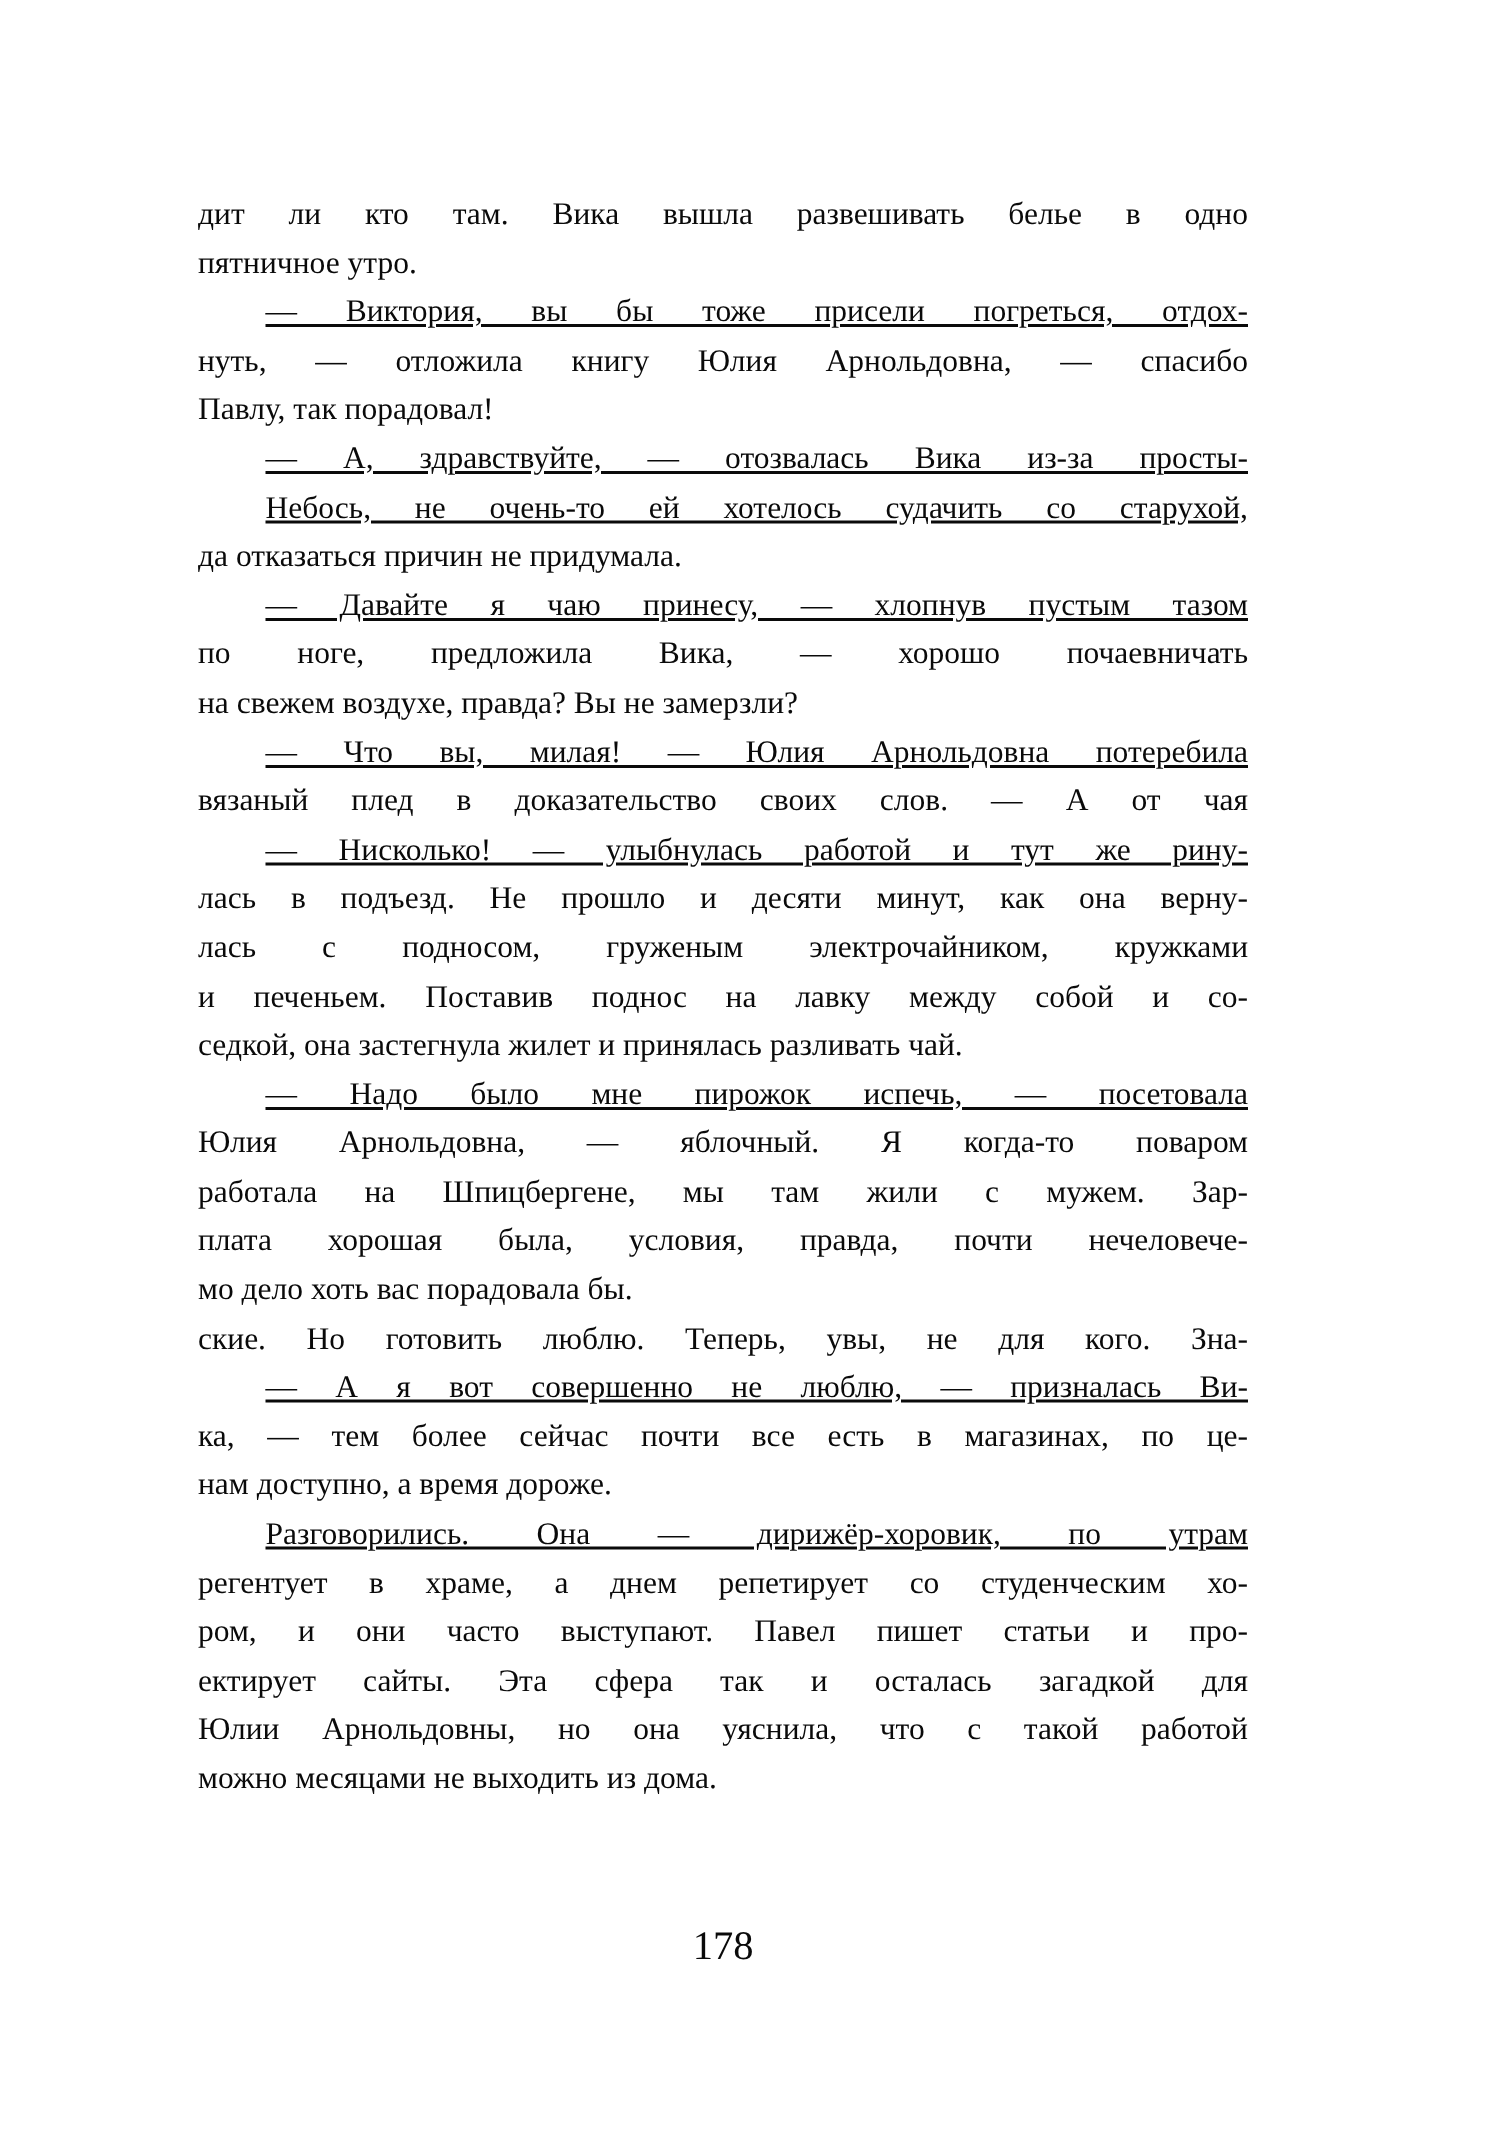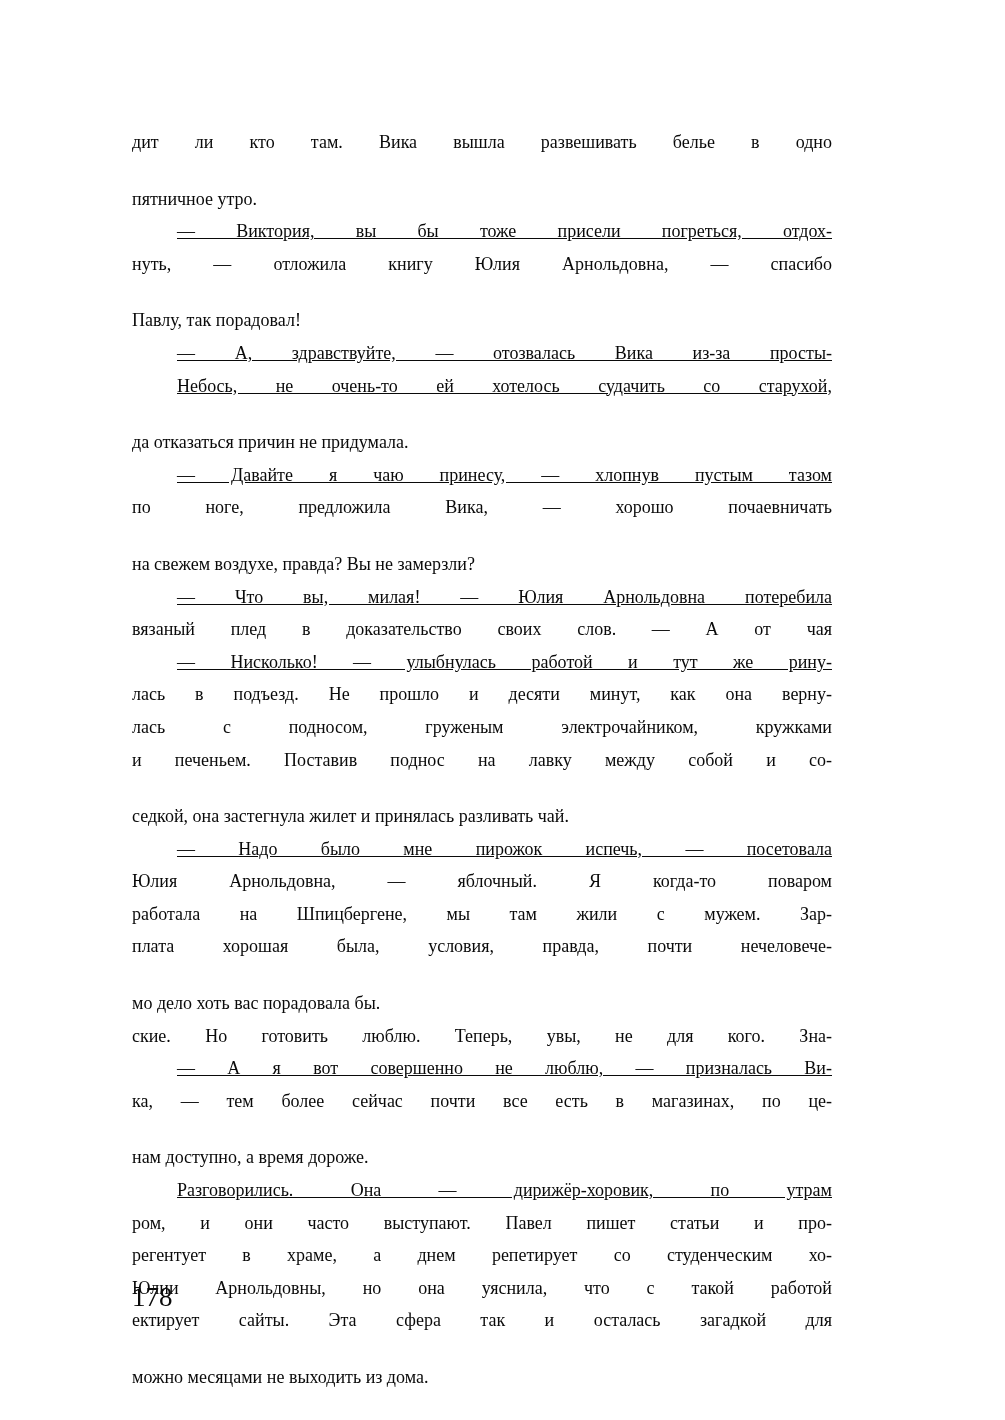--- a/index.html
+++ b/index.html
@@ -25,41 +25,40 @@
     top: 126px;
     width: 700px;
   }
   .paragraph {
     margin: 0;
     padding: 0;
   }
   .line {
     height: 32.6px;
     line-height: 32.6px;
-    font-size: 18px;
+    font-size: 21px;
     text-align: justify;
     text-align-last: justify;
     white-space: normal;
     overflow: hidden;
   }
   .line.last {
     text-align: center;
     text-align-last: left;
-    margin-top: 24px;
   }
   .line.indent {
     text-indent: 45px;
     text-decoration: underline;
   }
   .page-number {
     position: absolute;
     left: 132px;
     top: 1280px;
     width: 700px;
-    text-align: left;
+    text-align: center;
     font-size: 27px;
     line-height: 34px;
   }
 </style>
 </head>
 <body>
 
 <div class="page">
   <div class="text-block">
       <div class="paragraph">
@@ -102,21 +101,21 @@
         <div class="line last">мо дело хоть вас порадовала бы.</div>
         <div class="line">ские. Но готовить люблю. Теперь, увы, не для кого. Зна-</div>
       </div>
       <div class="paragraph">
         <div class="line indent">— А я вот совершенно не люблю, — призналась Ви-</div>
         <div class="line">ка, — тем более сейчас почти все есть в магазинах, по це-</div>
         <div class="line last">нам доступно, а время дороже.</div>
       </div>
       <div class="paragraph">
         <div class="line indent">Разговорились. Она — дирижёр-хоровик, по утрам</div>
+        <div class="line">регентует в храме, а днем репетирует со студенческим хо-</div>
         <div class="line">ром, и они часто выступают. Павел пишет статьи и про-</div>
-        <div class="line">регентует в храме, а днем репетирует со студенческим хо-</div>
+        <div class="line">ектирует сайты. Эта сфера так и осталась загадкой для</div>
         <div class="line">Юлии Арнольдовны, но она уяснила, что с такой работой</div>
-        <div class="line">ектирует сайты. Эта сфера так и осталась загадкой для</div>
         <div class="line last">можно месяцами не выходить из дома.</div>
       </div>
     </div>
   <div class="page-number">178</div>
 </div>
 
 </body></html>

